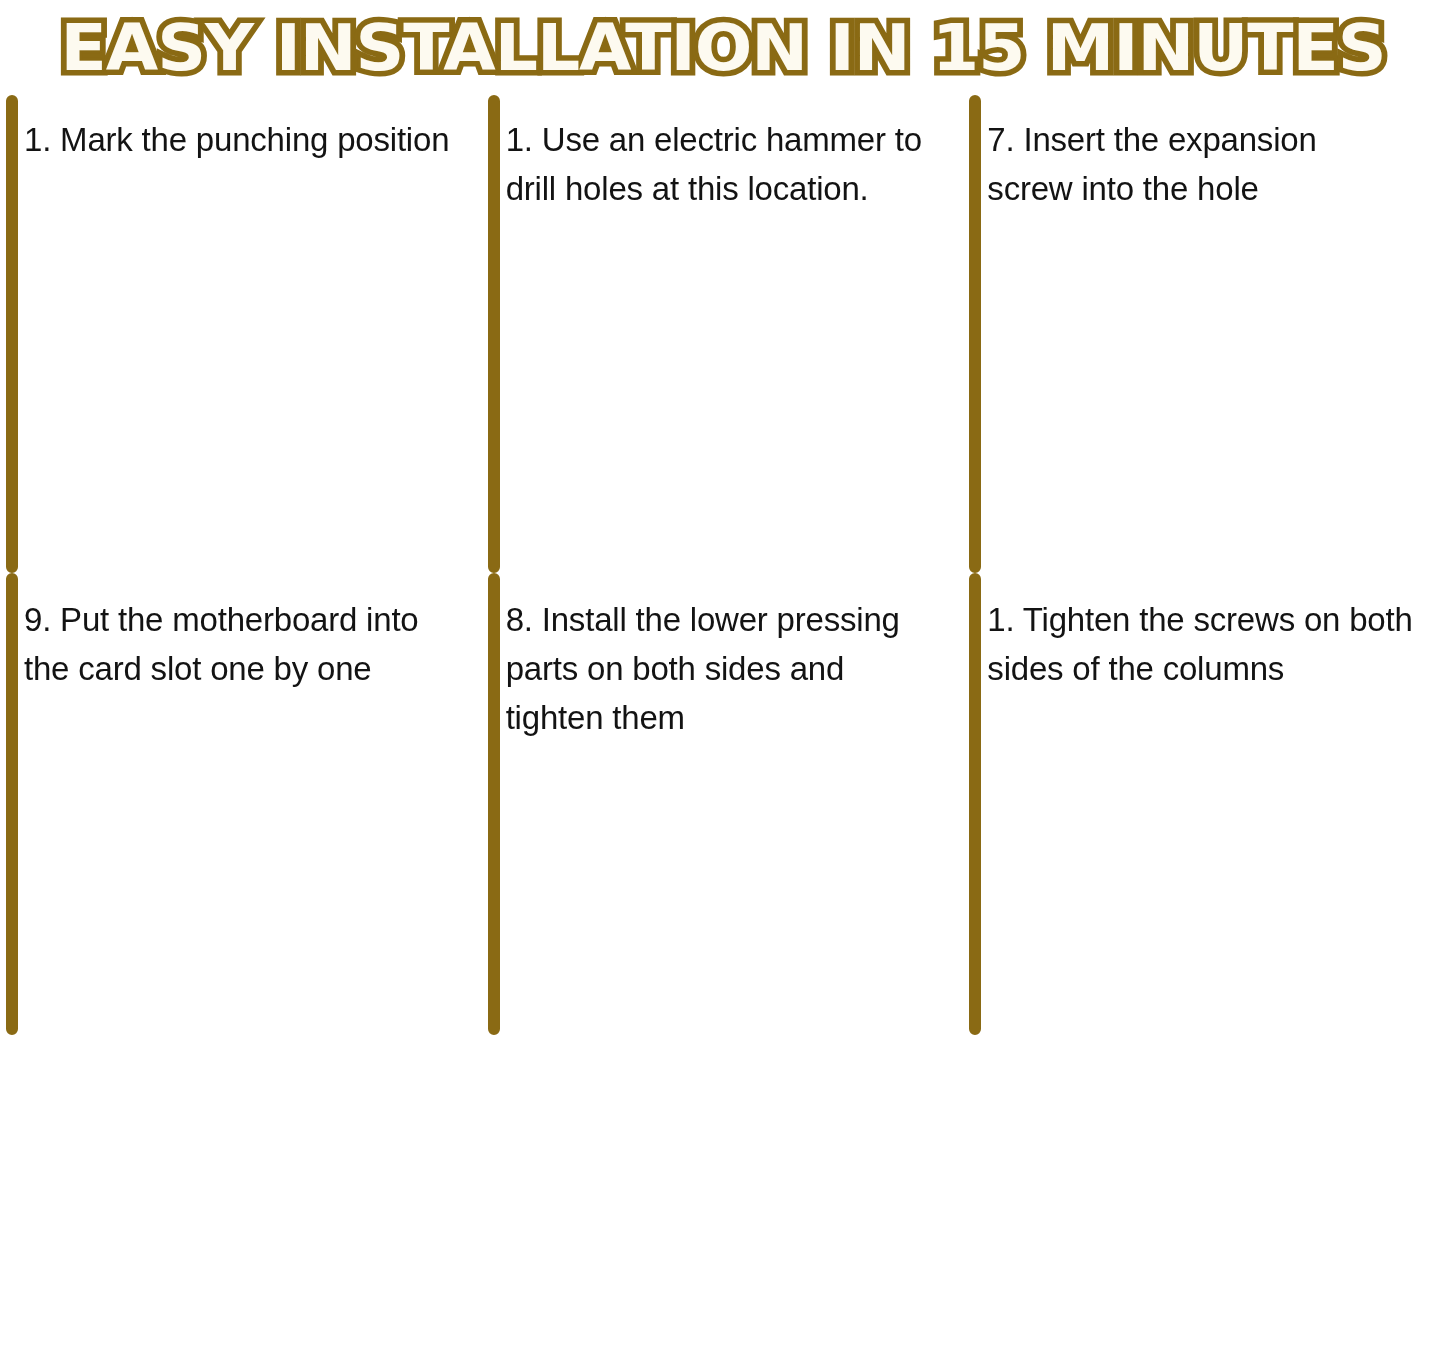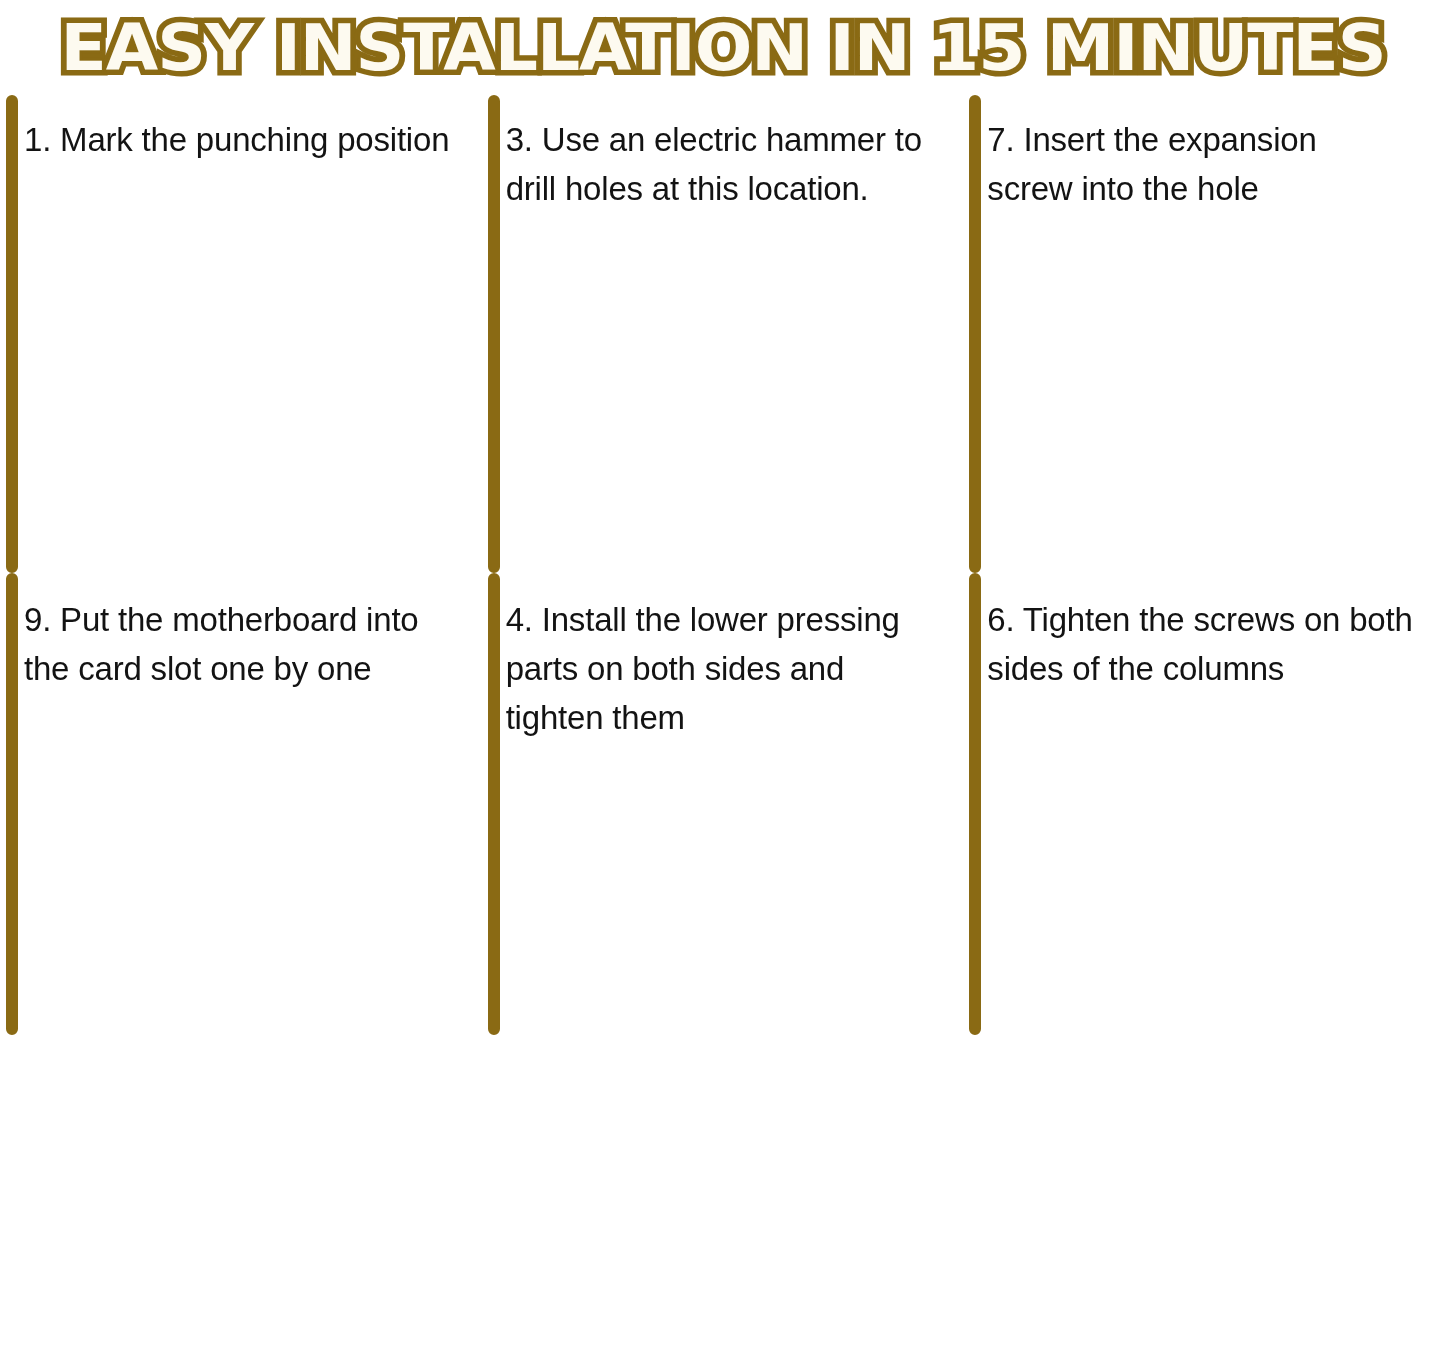--- a/index.html
+++ b/index.html
@@ -527,21 +527,21 @@
         <div class="chuck"></div>
         <div class="bit"></div>
         <div class="dust"></div>
         <div class="hand"></div>
         <div class="finger" style="left:20px;top:215px;width:215px;transform:rotate(6deg);"></div>
         <div class="finger" style="left:16px;top:268px;width:225px;transform:rotate(5deg);"></div>
         <div class="finger" style="left:12px;top:322px;width:215px;transform:rotate(4deg);"></div>
         <div class="finger" style="left:10px;top:372px;width:195px;transform:rotate(3deg);"></div>
       </div>
     </div>
-    <div class="caption">3. Use an electric hammer to
+    <div class="caption">1. Use an electric hammer to
 drill holes at this location.</div>
   </div>
 
   <div class="cell">
     <div class="photo-frame">
       <div class="photo p3">
         <div class="floor"></div>
         <div class="shirt"></div>
         <div class="shirt2"></div>
         <div class="column"></div>
@@ -619,21 +619,21 @@
         <div class="screw5" style="left:42px;top:146px;"></div>
         <div class="screw5" style="left:112px;top:166px;"></div>
         <div class="bolt5">
           <div class="bolt5-head">
             <div class="bolt5-hole"></div>
           </div>
           <div class="bolt5-thread"></div>
         </div>
       </div>
     </div>
-    <div class="caption">4. Install the lower pressing
+    <div class="caption">8. Install the lower pressing
 parts on both sides and
 tighten them</div>
   </div>
 
   <div class="cell">
     <div class="photo-frame">
       <div class="photo p6">
         <div class="wall6"></div>
         <div class="skirting"></div>
         <div class="floor6"></div>
@@ -652,16 +652,16 @@
         <div class="hex6"></div>
         <div class="hex6b"></div>
         <div class="boltlow"></div>
         <div class="sleeve"></div>
         <div class="hand6"></div>
         <div class="knuckle" style="left:196px;top:244px;width:118px;transform:rotate(8deg);"></div>
         <div class="knuckle" style="left:206px;top:272px;width:112px;transform:rotate(7deg);"></div>
         <div class="knuckle" style="left:214px;top:298px;width:100px;transform:rotate(6deg);"></div>
       </div>
     </div>
-    <div class="caption">6. Tighten the screws on both
+    <div class="caption">1. Tighten the screws on both
 sides of the columns</div>
   </div>
 </div>
 
 </body></html>

